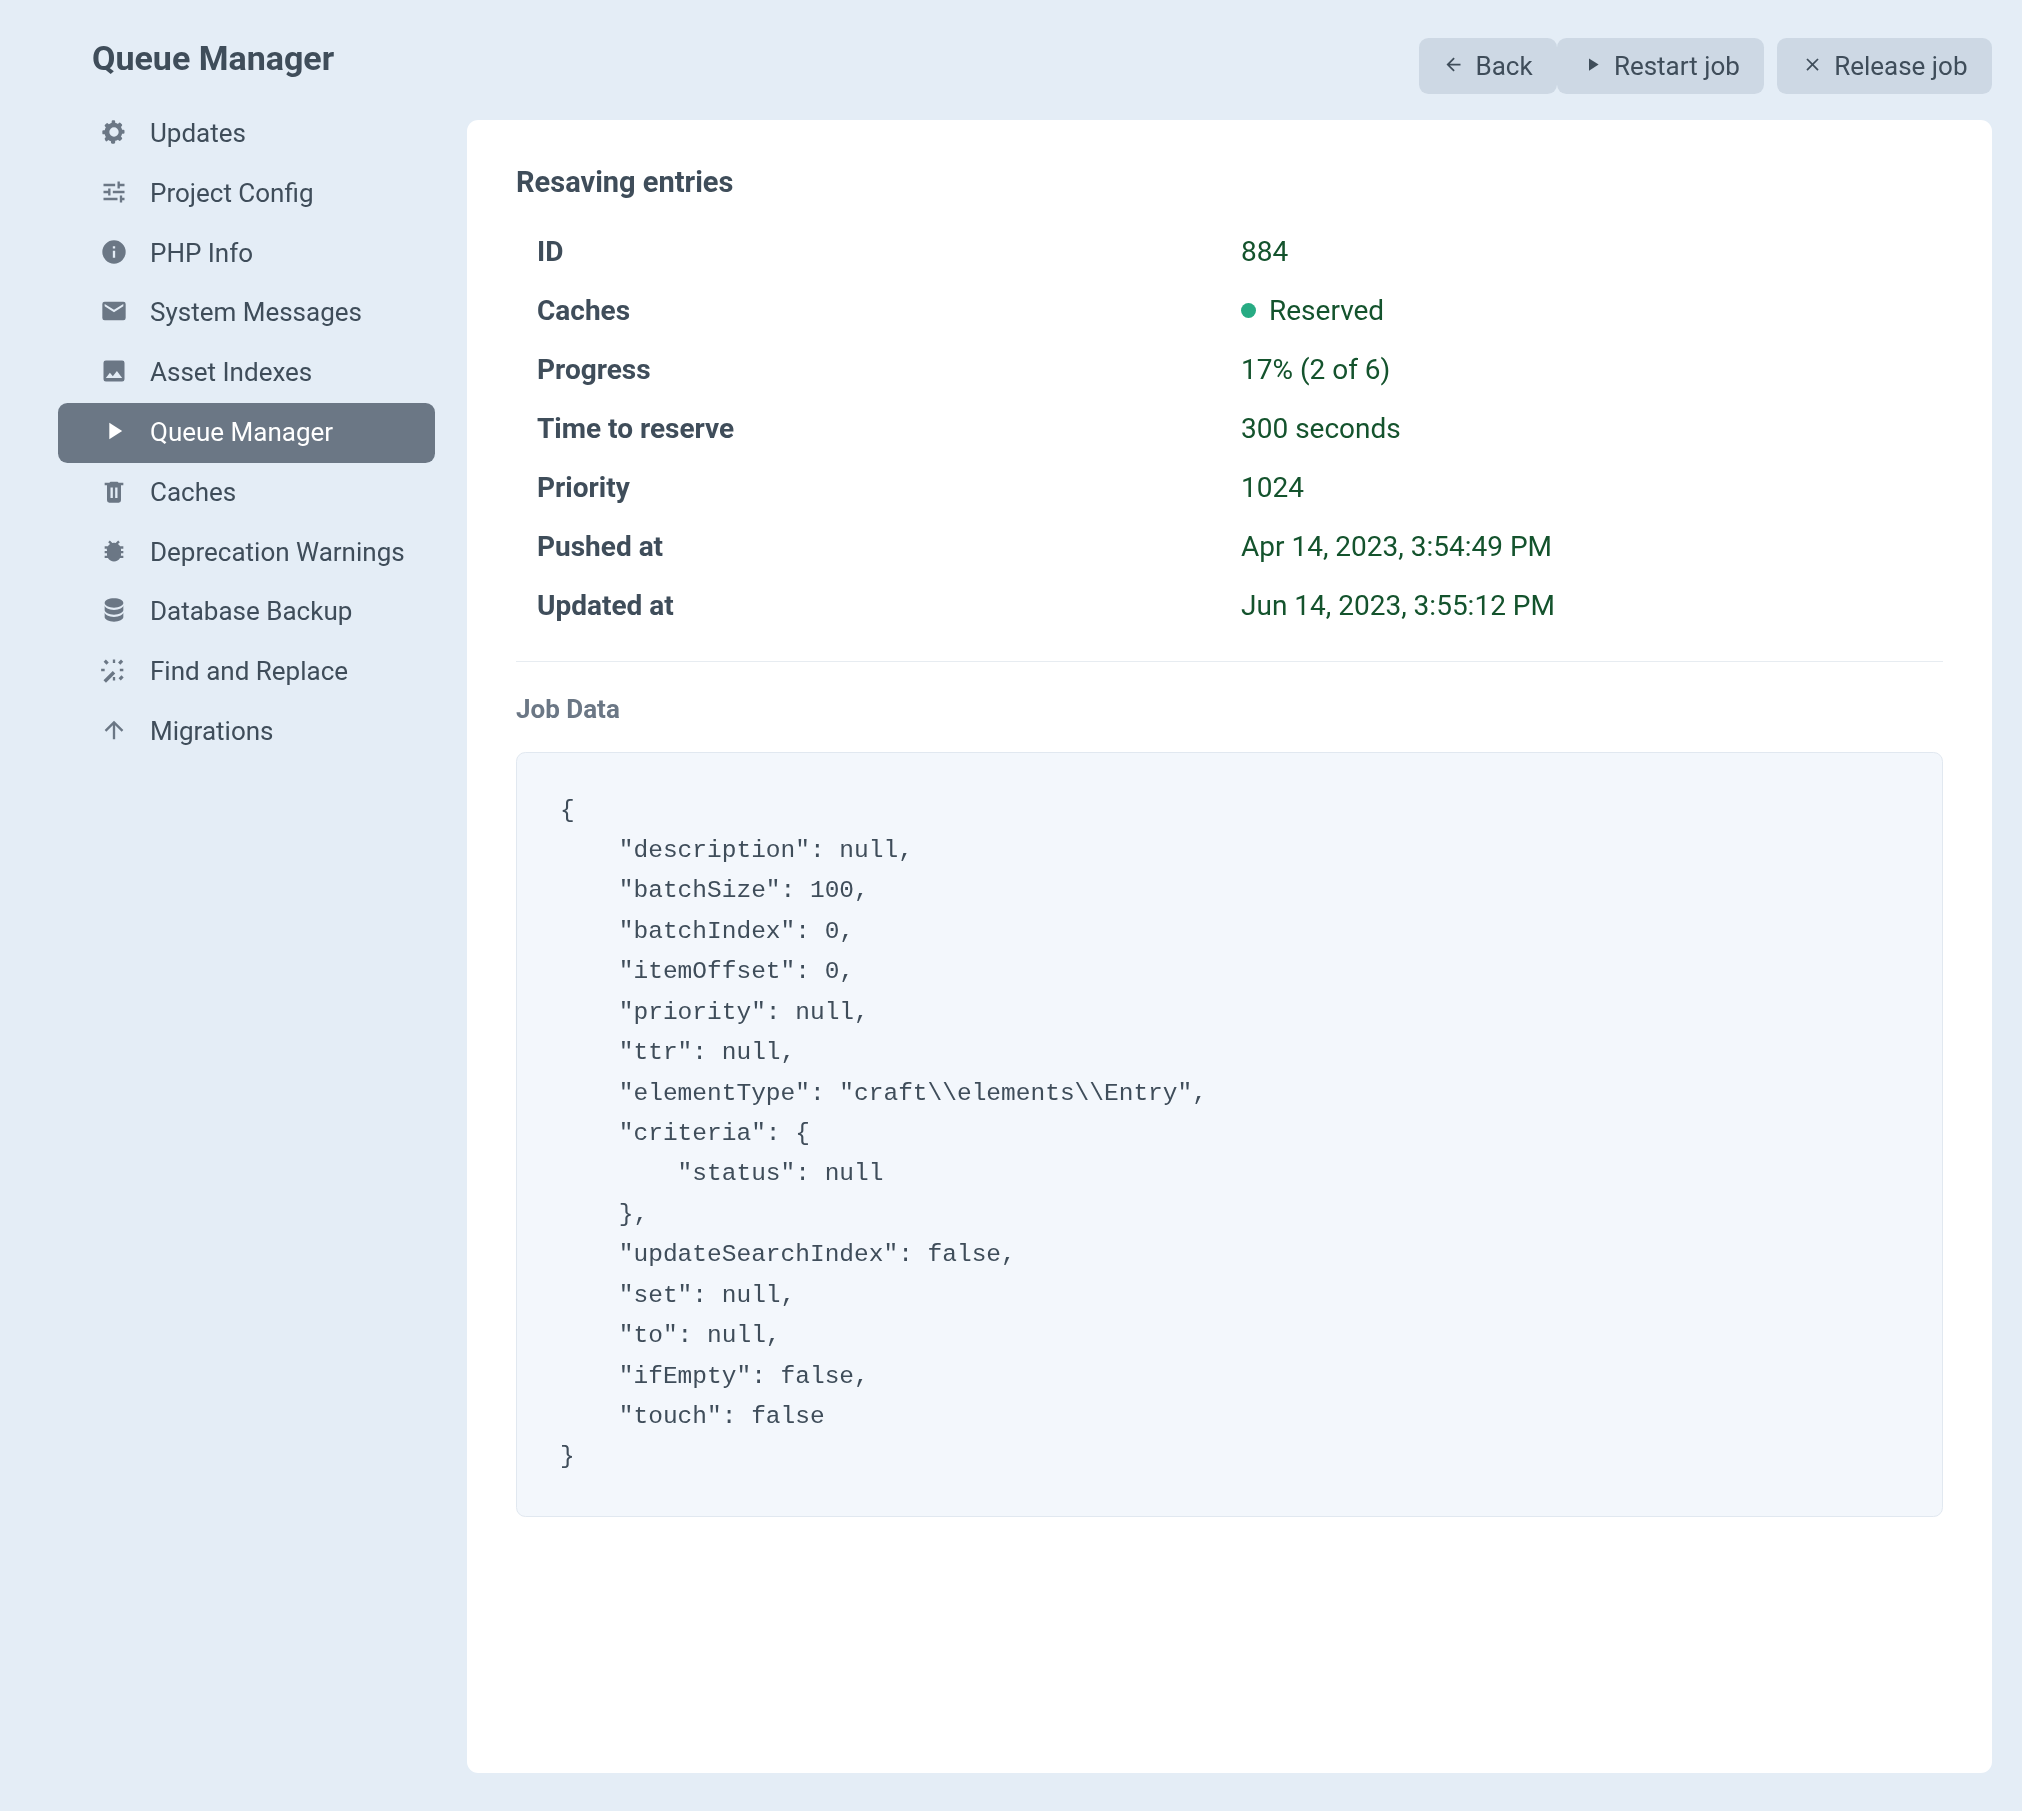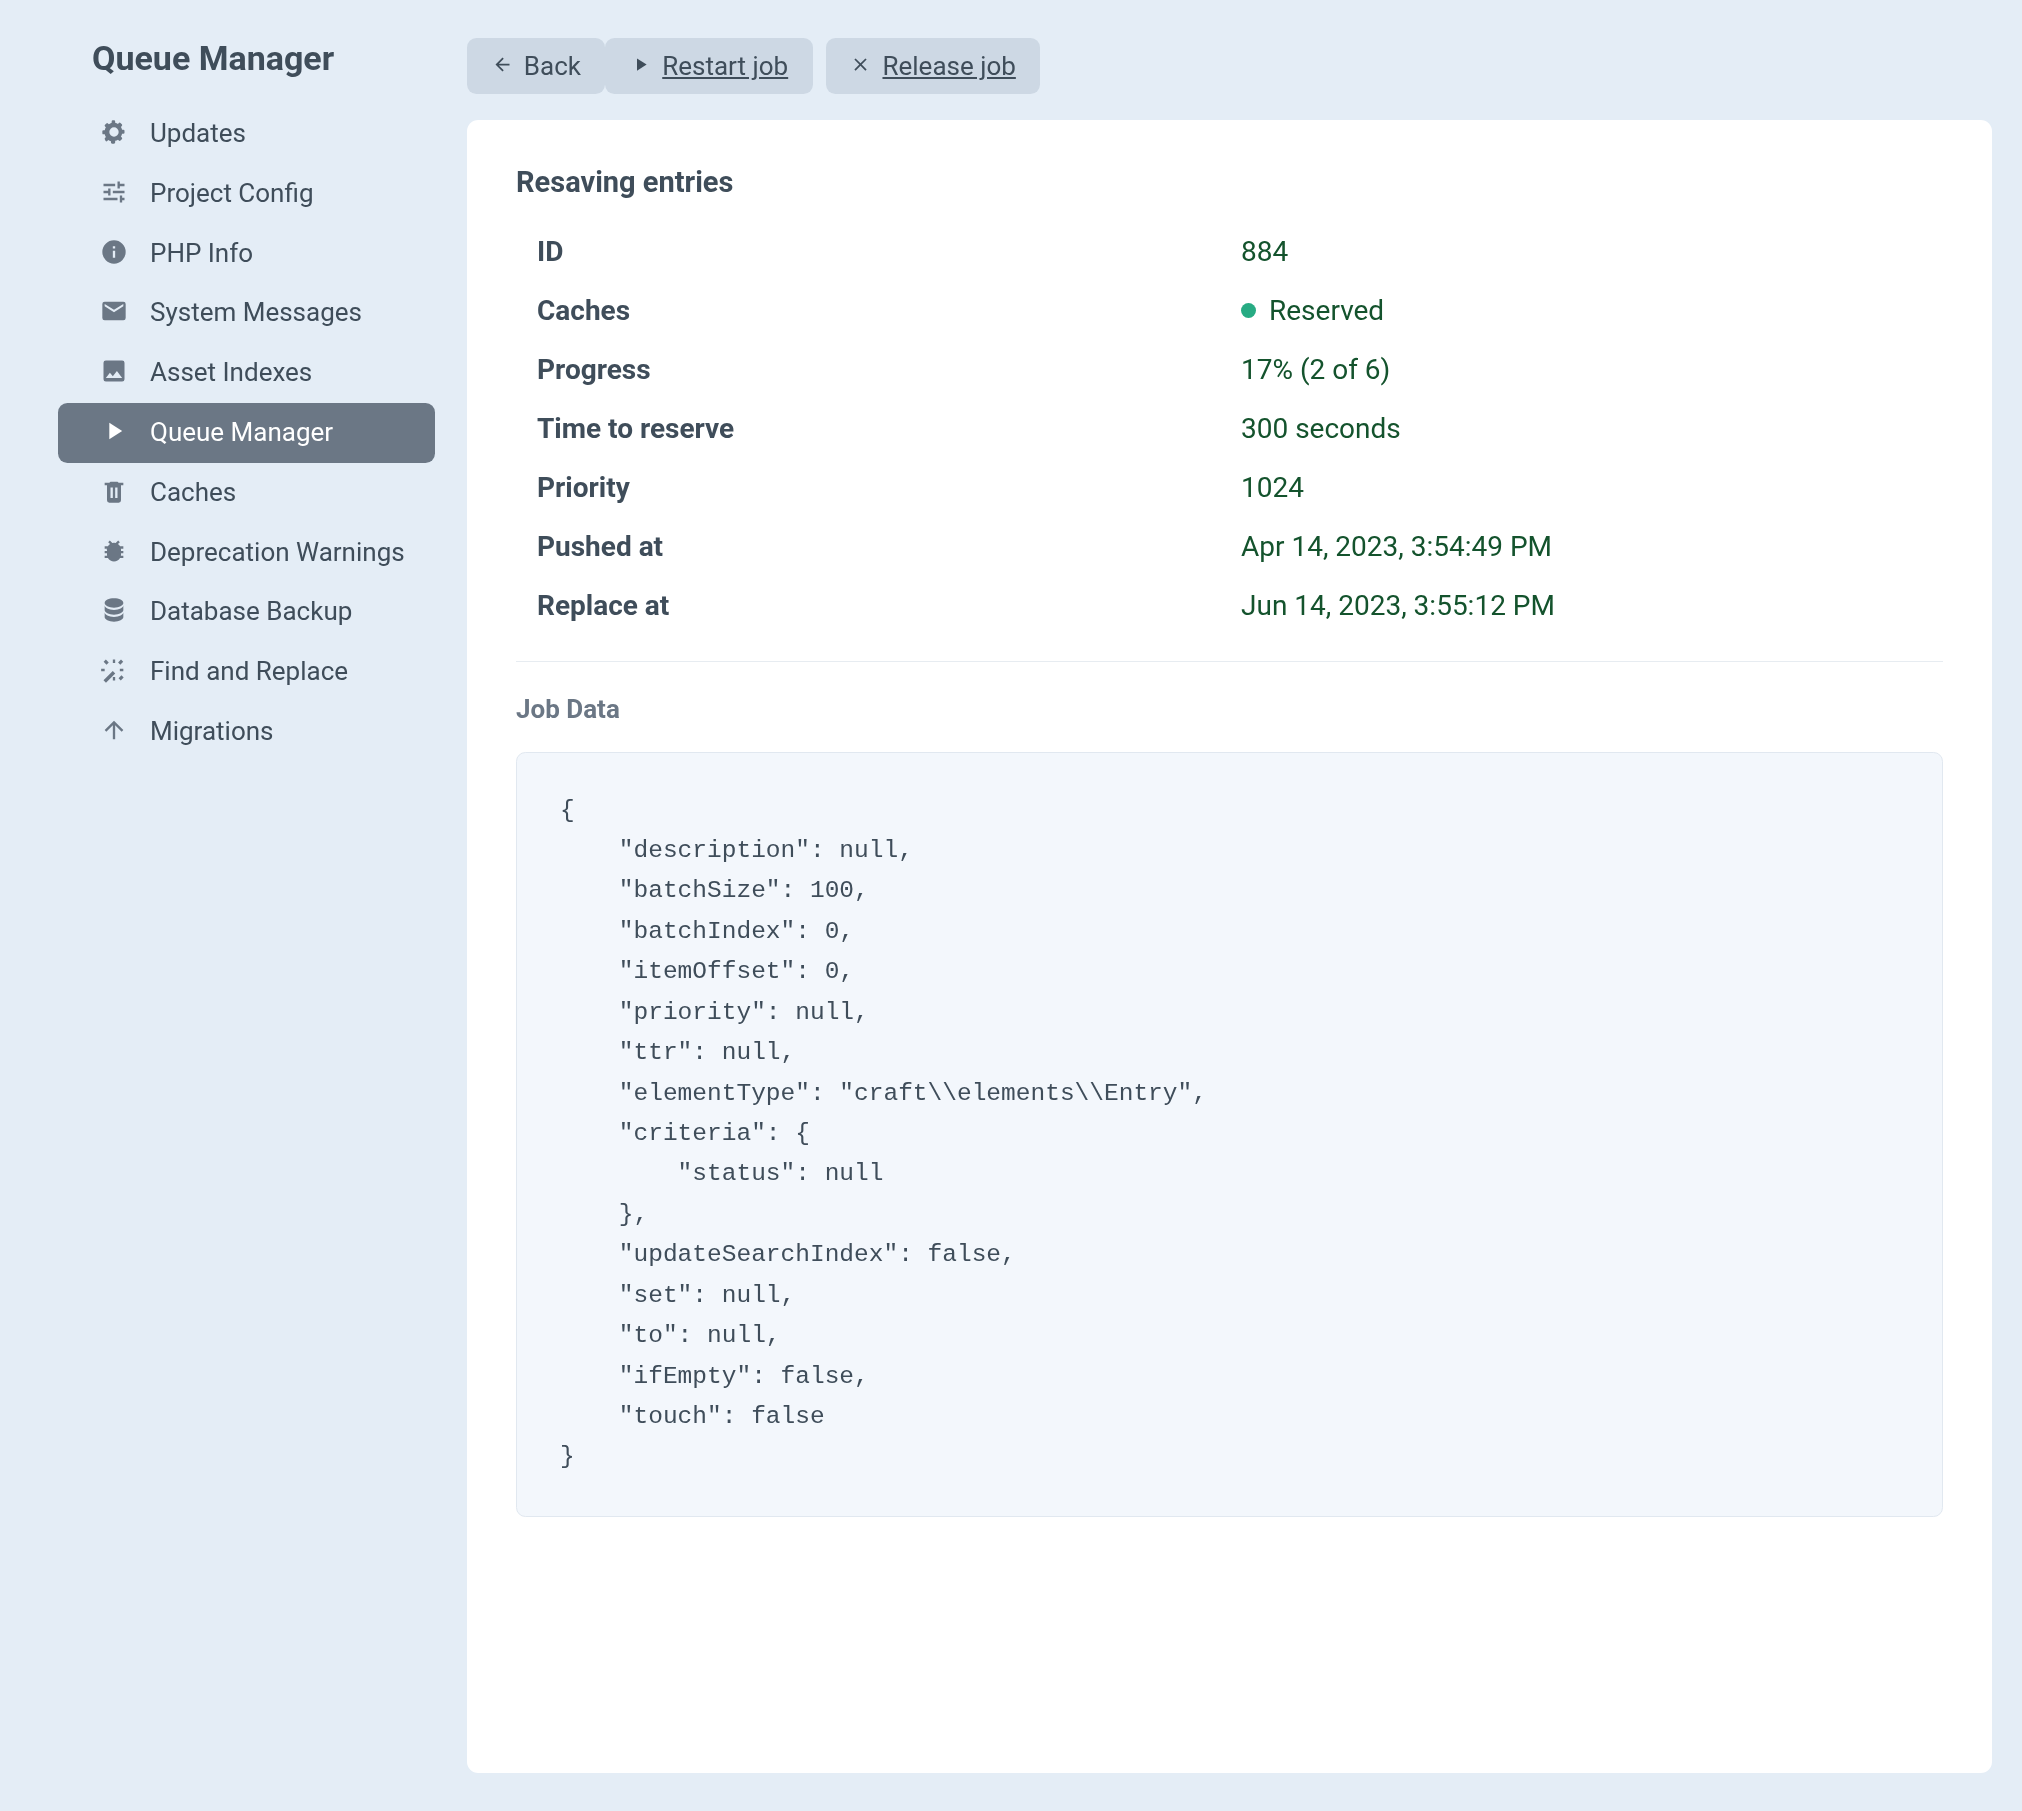--- a/index.html
+++ b/index.html
@@ -65,24 +65,23 @@
       line-height: 1.3;
     }
     .main {
       flex: 1;
       padding: 38px 30px 38px 19px;
       display: flex;
       flex-direction: column;
     }
     .toolbar {
       display: flex;
-      justify-content: flex-start;
+      justify-content: flex-end;
       align-items: center;
       margin-bottom: 26px;
-      text-decoration: underline;
     }
     .toolbar-right {
       display: flex;
       gap: 13px;
     }
     .btn {
       background: #cdd8e4;
       border: none;
       border-radius: 9.4px;
       padding: 13px 24.5px;
@@ -331,21 +330,21 @@
               <span>1024</span>
             </div>
           </div>
           <div class="details-row">
             <div class="details-label">Pushed at</div>
             <div class="details-value">
               <span>Apr 14, 2023, 3:54:49 PM</span>
             </div>
           </div>
           <div class="details-row">
-            <div class="details-label">Replace at</div>
+            <div class="details-label">Updated at</div>
             <div class="details-value">
               <span>Jun 14, 2023, 3:55:12 PM</span>
             </div>
           </div>
         </div>
 
       <hr class="divider">
 
       <h3 class="section-heading">Job Data</h3>
       <pre class="code-block">{

